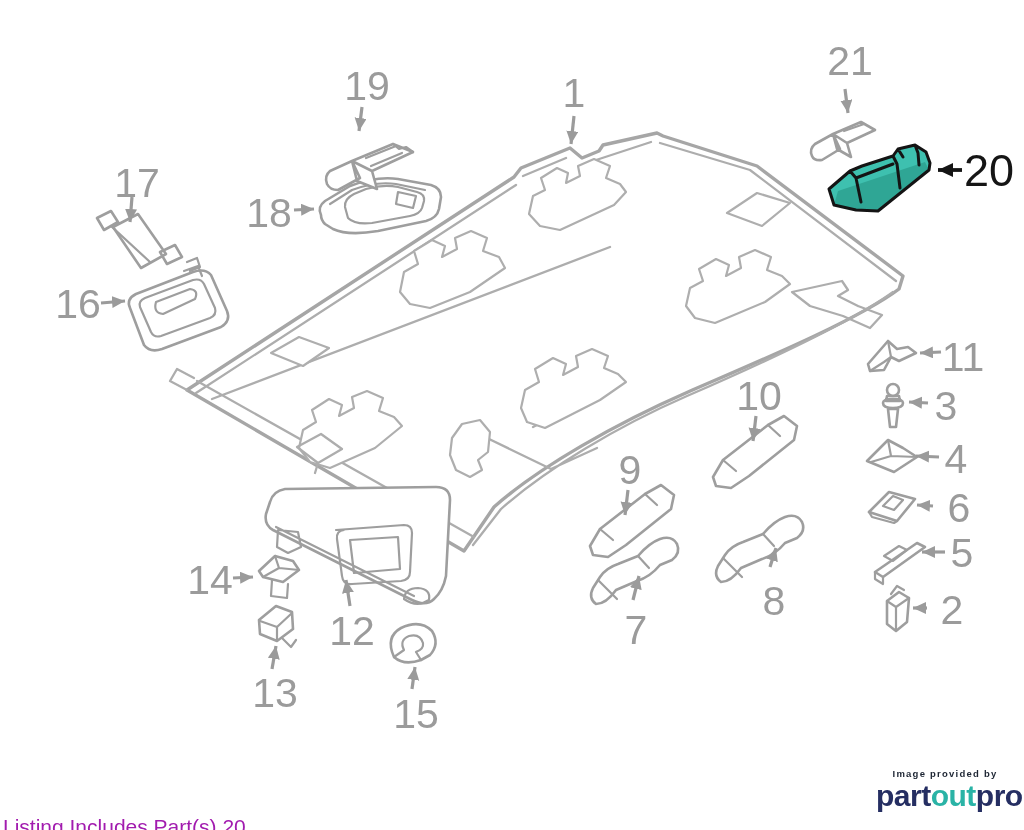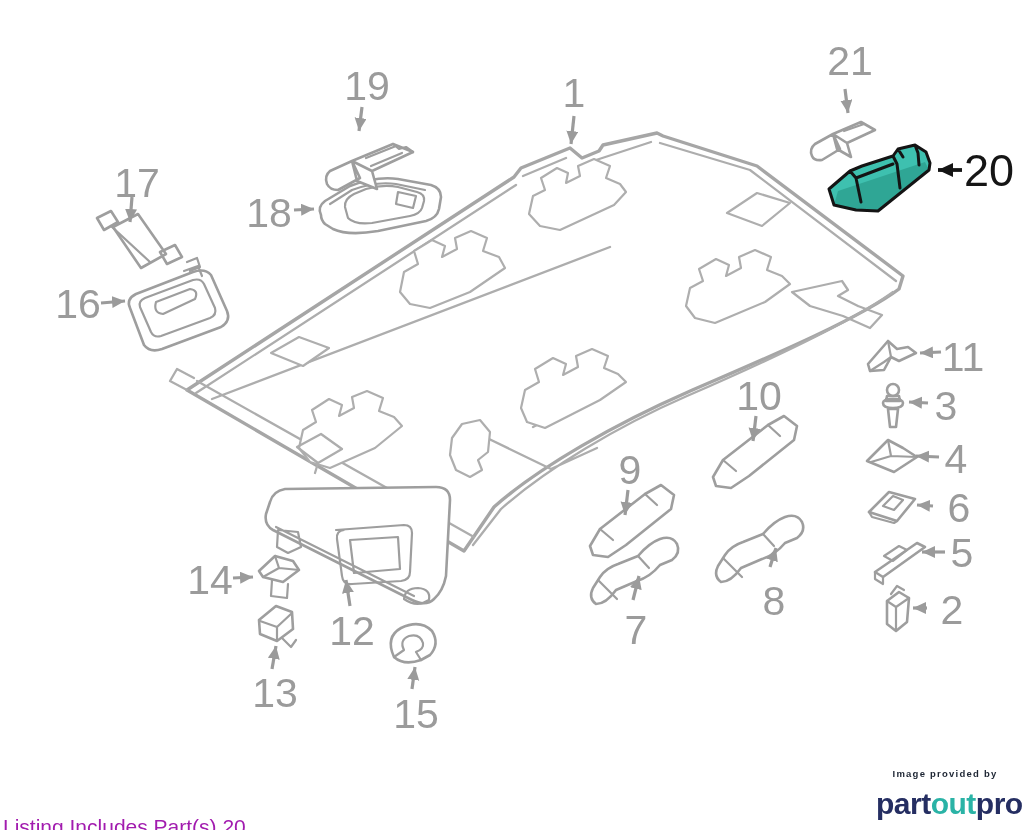--- a/index.html
+++ b/index.html
@@ -18,21 +18,21 @@
   .arrow-black{stroke:#151515;stroke-width:3.8;fill:none;}
   
   text.lbl{font-family:"Liberation Sans",sans-serif;font-size:41px;fill:#9b9b9b;text-anchor:middle;}
   text.lblblack{font-family:"Liberation Sans",sans-serif;font-size:45px;fill:#151515;text-anchor:middle;}
   
   .hl-line{stroke:#141414;stroke-width:3;fill:none;stroke-linejoin:round;stroke-linecap:round;}
   
   .listing-note{position:absolute;left:3px;top:795px;font-size:21px;color:#a21caf;margin-top:20px;}
   
   .brand{position:absolute;top:769px;right:10px;width:138px;text-align:center;line-height:1;}
-  .brand-tagline{font-size:9.5px;font-weight:bold;letter-spacing:0.13em;color:#1d2533;margin-bottom:10px;}
+  .brand-tagline{font-size:9.5px;font-weight:bold;letter-spacing:0.13em;color:#1d2533;margin-bottom:2px;}
   .brand-word{font-size:30px;font-weight:600;letter-spacing:-0.5px;color:#252e62;}
   .brand-word .teal{color:#2ab3a6;text-align:center;}
 </style>
 </head>
 <body>
 
 <div class="stage">
 <svg width="1024" height="830" viewBox="0 0 1024 830">
   <defs>
     <marker id="ag" markerUnits="userSpaceOnUse" markerWidth="15" markerHeight="13" refX="13" refY="6" orient="auto">

